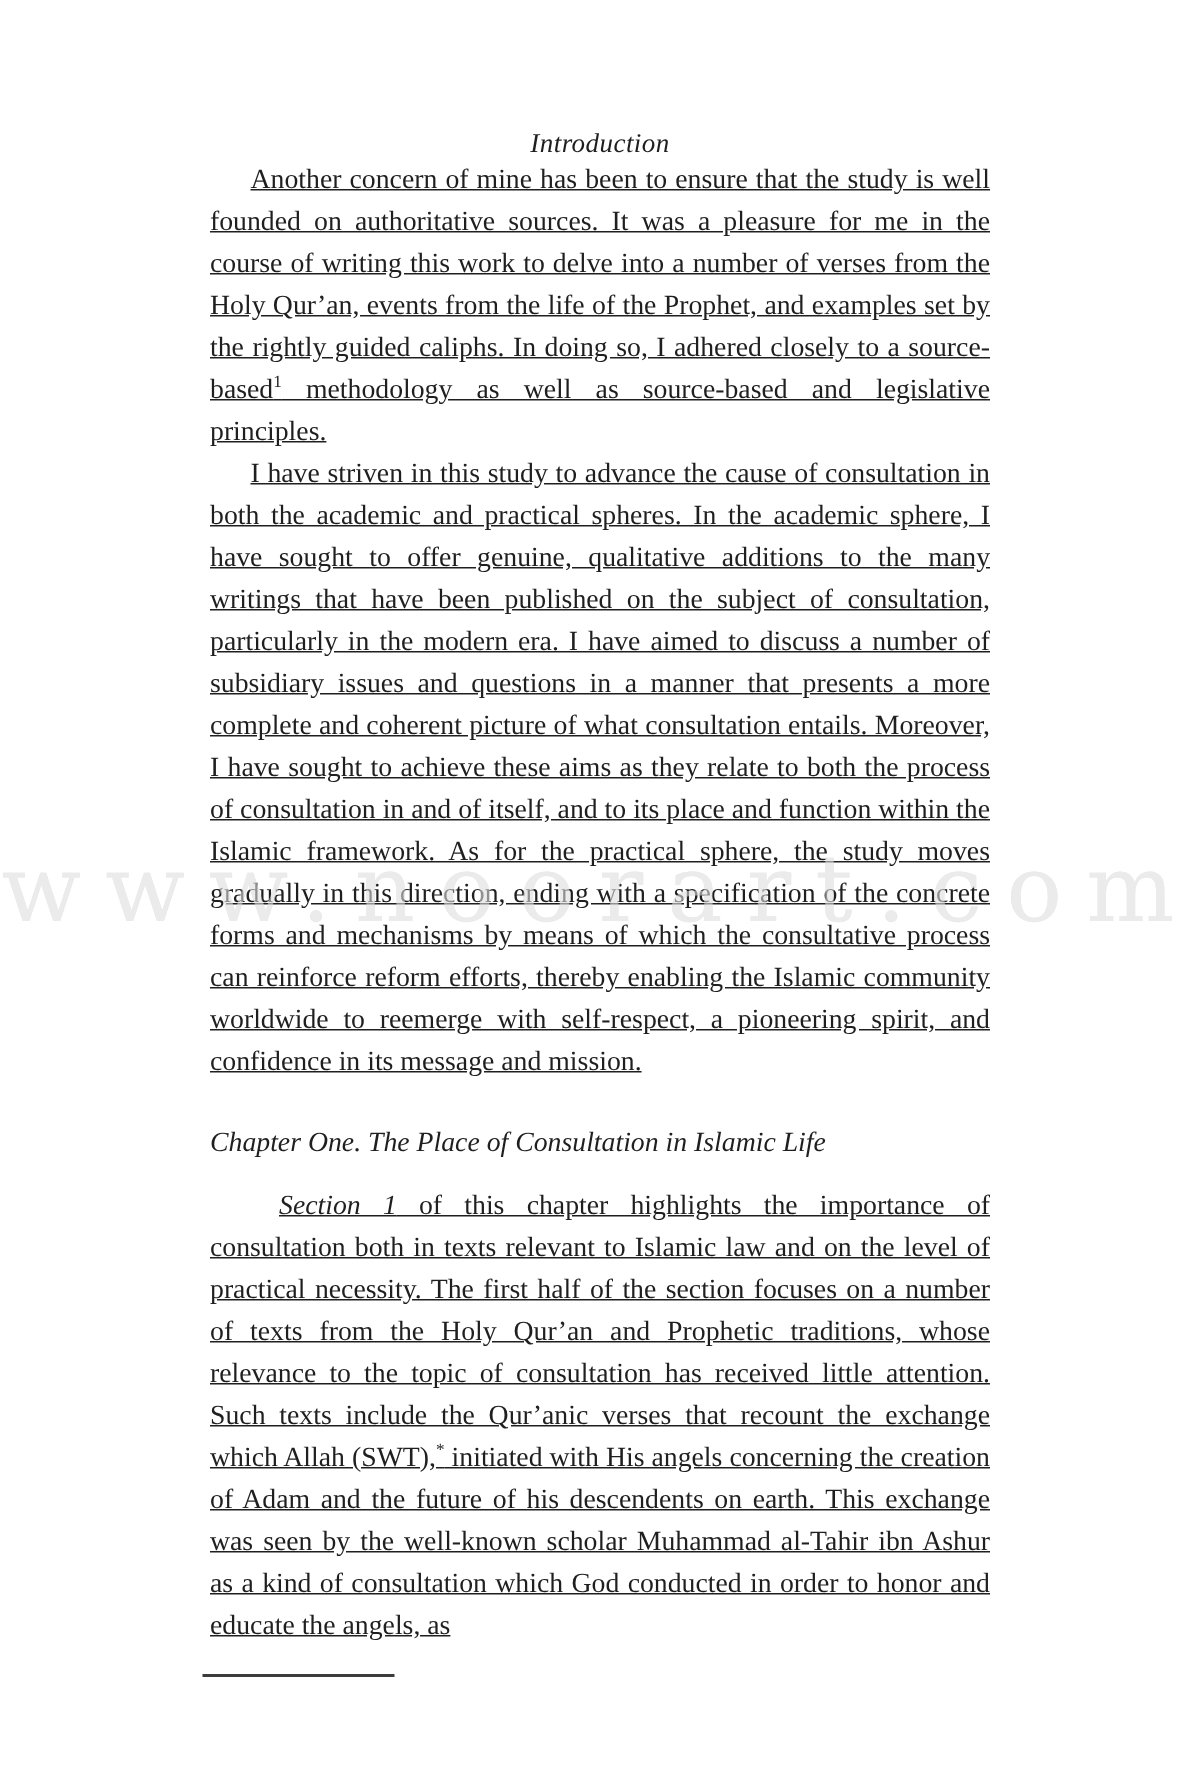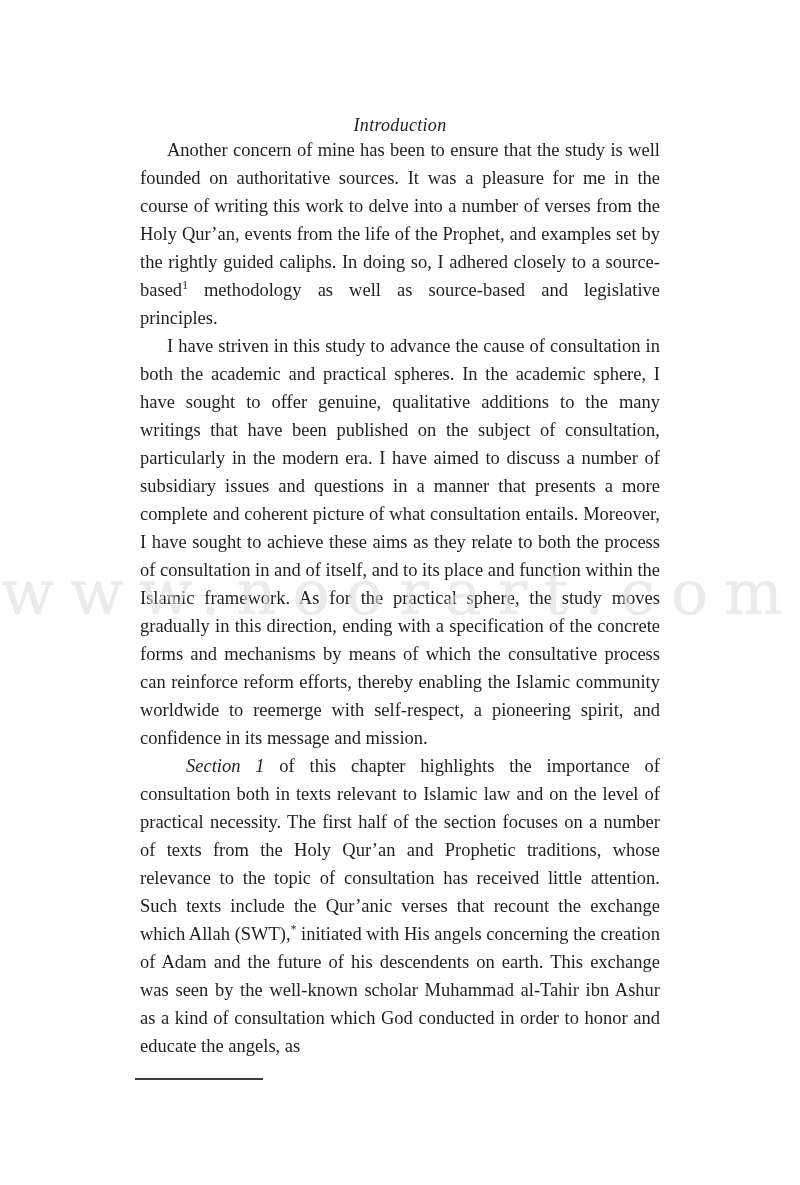--- a/index.html
+++ b/index.html
@@ -25,34 +25,35 @@
     overflow: hidden;
     user-select: none;
   }
   .wm-back  { color: #d6d6d6; z-index: 0; }
   .wm-front { color: rgba(255,255,255,0.5); z-index: 2; pointer-events: none; }
 
   .content {
     position: relative; z-index: 1;
     width: 520px;
     margin-left: 140px;
-    padding-top: 114px;
+    padding-top: 84px;
   }
   .running-head {
     text-align: center;
     font-style: italic;
     font-size: 18px;
     line-height: 22px;
     letter-spacing: 0.3px;
   }
   p.body {
     font-size: 18.5px;
     line-height: 28px;
     text-align: justify;
     margin: 0;
+    text-decoration: underline;
   }
   .indent { text-indent: 27px; }
   .para-1 { margin-top: 32px; }
   .chapter-heading {
     font-size: 18.5px;
     font-style: italic;
     font-weight: normal;
     line-height: 28px;
     margin: 26px 0 14px 0;
   }
@@ -81,20 +82,21 @@
   <div class="watermark wm-back" style="color: rgb(214, 214, 214);">www.noorart.com</div>
 
   <div class="content">
 
     <div class="running-head">Introduction</div>
 
     <p class="body indent para-1"><span>Another concern of mine has been to ensure that the study is well founded on authoritative sources. It was a pleasure for me in the course of writing this work to delve into a number of verses from the Holy Qur’an, events from the life of the Prophet, and examples set by the rightly guided caliphs. In doing so, I adhered closely to a source-based</span><sup>1</sup><span> methodology as well as source-based and legislative principles.</span></p>
 
     <p class="body indent">I have striven in this study to advance the cause of consultation in both the academic and practical spheres. In the academic sphere, I have sought to offer genuine, qualitative additions to the many writings that have been published on the subject of consultation, particularly in the modern era. I have aimed to discuss a number of subsidiary issues and questions in a manner that presents a more complete and coherent picture of what consultation entails. Moreover, I have sought to achieve these aims as they relate to both the process of consultation in and of itself, and to its place and function within the Islamic framework. As for the practical sphere, the study moves gradually in this direction, ending with a specification of the concrete forms and mechanisms by means of which the consultative process can reinforce reform efforts, thereby enabling the Islamic community worldwide to reemerge with self-respect, a pioneering spirit, and confidence in its message and mission.</p>
 
+    <h2 class="chapter-heading">Chapter One. The Place of Consultation in Islamic Life</h2>
 
     <p class="body"><span class="lead-italic">Section 1</span><span> of this chapter highlights the importance of consultation both in texts relevant to Islamic law and on the level of practical necessity. The first half of the section focuses on a number of texts from the Holy Qur’an and Prophetic traditions, whose relevance to the topic of consultation has received little attention. Such texts include the Qur’anic verses that recount the exchange which Allah (SWT),</span><sup>*</sup><span> initiated with His angels concerning the creation of Adam and the future of his descendents on earth. This exchange was seen by the well-known scholar Muhammad al-Tahir ibn Ashur as a kind of consultation which God conducted in order to honor and educate the angels, as</span></p>
 
     <hr class="footnote-rule">
 
 
   </div>
 
   <div class="watermark wm-front">www.noorart.com</div>
 

